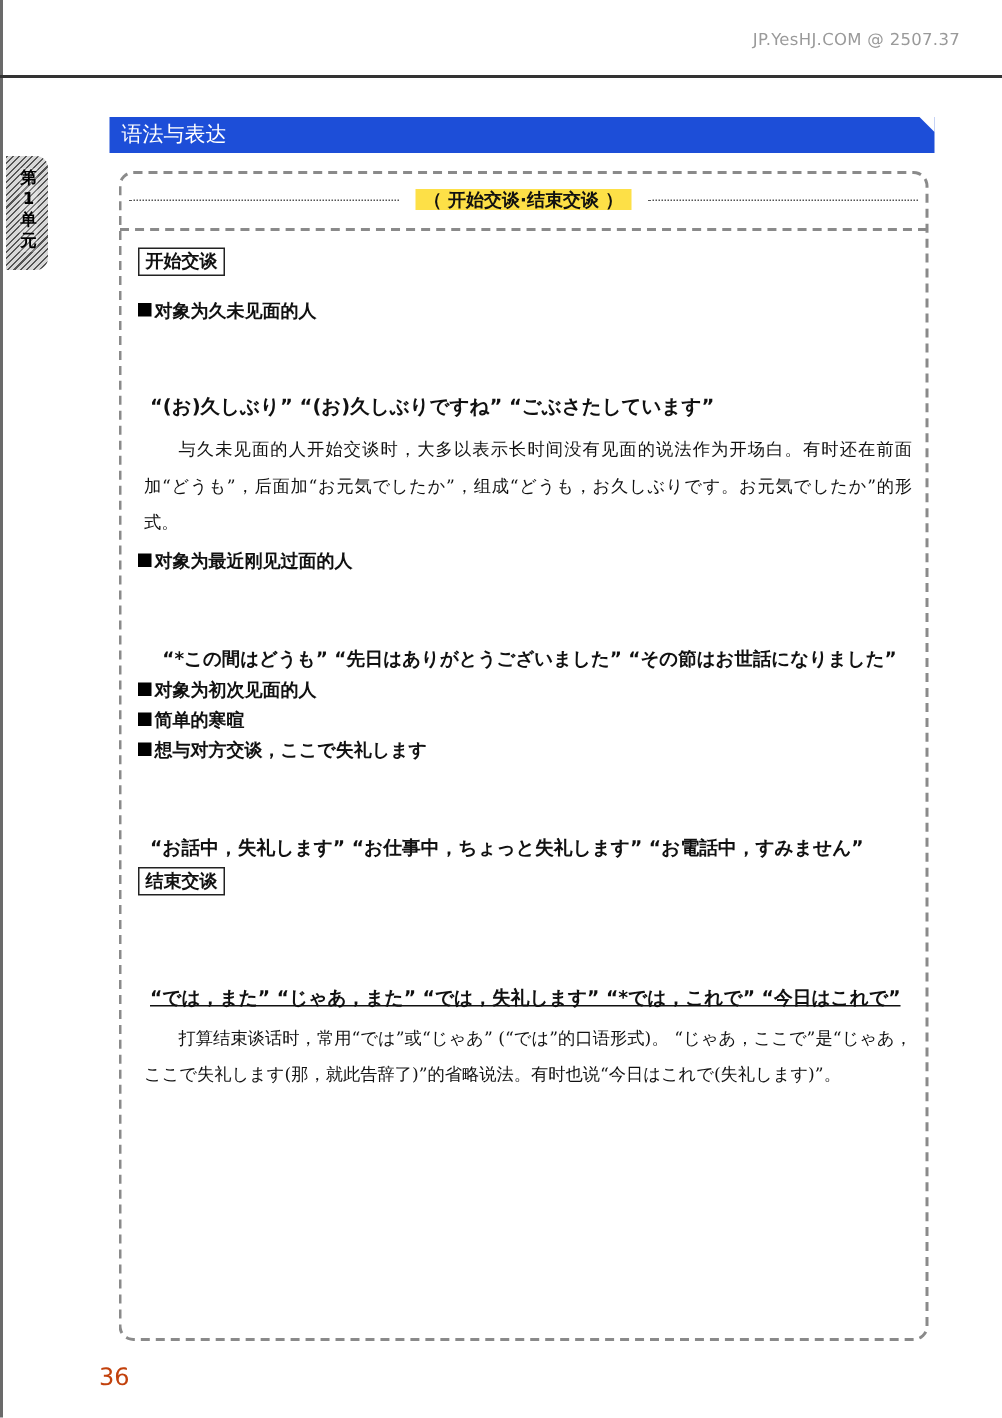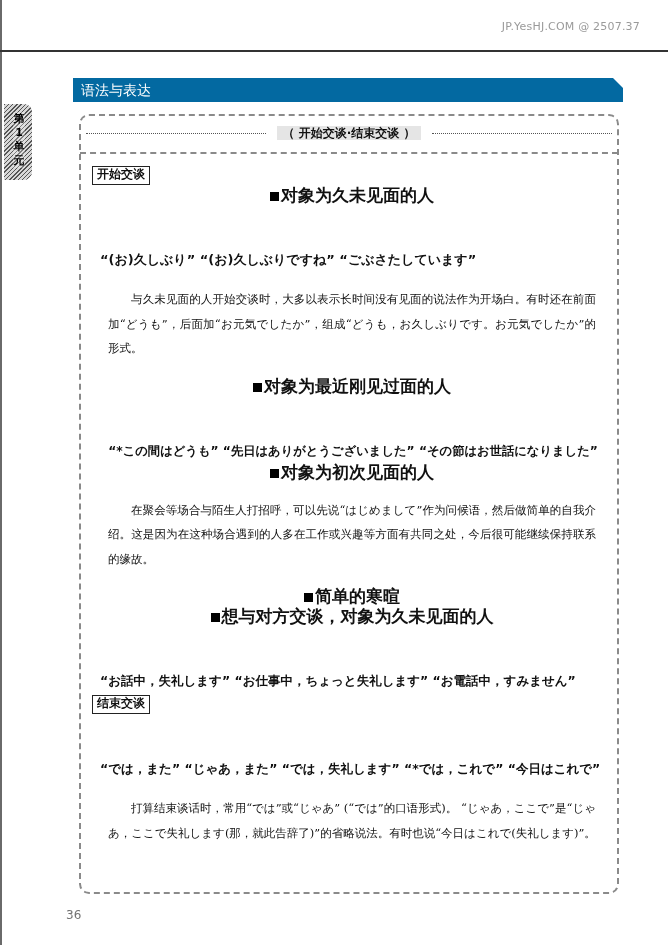--- a/index.html
+++ b/index.html
@@ -17,63 +17,63 @@
   .unit-tab {
     position:absolute; left:4px; top:104px; width:28px; height:76px; border-radius:0 8px 8px 0;
     background:repeating-linear-gradient(135deg,#555 0 1px,#d8d8d8 1px 3px);
   }
   .unit-tab span {
     position:absolute; left:9px; top:8px; width:12px; font-family:"DejaVu Sans", sans-serif;
     font-weight:bold; font-size:11px; line-height:14px; color:#000; text-align:center;
     background:rgba(255,255,255,0.25);
   }
   .section-bar {
-    position:absolute; left:73px; top:78px; width:550px; height:24px; background:#0369a1;
+    position:absolute; left:73px; top:78px; width:550px; height:24px; background:#1d4ed8;
     color:#fff; font-family:"DejaVu Sans", sans-serif; font-size:14px; line-height:24px;
     padding-left:8px; box-sizing:border-box;
   }
   .section-bar .fold {
     position:absolute; right:0; top:0; width:0; height:0;
     border-top:10px solid #fff; border-left:10px solid transparent;
   }
   .box {
     position:absolute; left:79px; top:114px; width:540px; height:780px;
     border:2px dashed #8a8a8a; border-radius:10px; box-sizing:border-box;
   }
   .box-title-row {
     position:absolute; left:80px; top:124px; width:538px; height:18px;
     font-family:"DejaVu Sans", sans-serif; font-size:12px; font-weight:bold;
     text-align:center; line-height:18px;
   }
   .box-title-row .dots { position:absolute; top:9px; height:0; border-top:1px dotted #555; }
   .box-title-row .dots.l { left:6px; width:180px; }
   .box-title-row .dots.r { right:6px; width:180px; }
-  .box-title-row .t { background:#e5e5e5; padding:0 6px; position:relative; }
+  .box-title-row .t { background:#fde047; padding:0 6px; position:relative; }
   .box-title-sep { position:absolute; left:80px; top:152px; width:538px; border-top:2px dashed #8a8a8a; }
 
   .content { position:absolute; left:92px; top:163px; width:520px; }
   .tag {
-    display:inline-block; border:1px solid #222; padding:0 4px; font-family:Liberation Mono, monospace;
-    font-weight:bold; font-size:12px; line-height:17px; margin-bottom:0;
+    display:inline-block; border:1px solid #222; padding:0 4px; font-family:Liberation Serif, serif;
+    font-weight:bold; font-size:12px; line-height:17px; margin-bottom:13px;
   }
   .heading {
-    font-family:"DejaVu Sans", sans-serif; font-weight:bold; font-size:17px;
-    line-height:19px; margin:1px 0;text-align:center;
+    font-family:"DejaVu Sans", sans-serif; font-weight:bold; font-size:12px;
+    line-height:19px; margin:1px 0;
   }
   .heading .sq { display:inline-block; width:9px; height:9px; background:#000; margin-right:2px; vertical-align:0; }
   .phrase {
     font-family:"DejaVu Sans", sans-serif; font-weight:bold; font-size:13px;
     line-height:22px; padding-left:8px; padding-top:4px; white-space:nowrap;margin-top:40px;
   }
   .para {
-    font-size:11.5px; line-height:24.5px; text-indent:2em; text-align:justify; margin:16px;
+    font-size:11.5px; line-height:24.5px; text-indent:2em; text-align:justify; margin:4px;
   }
   .page-num {
     position:absolute; left:66px; top:908px; font-family:"DejaVu Sans", sans-serif;
-    font-size:12px; color:#737373;
+    font-size:16px; color:#c2410c;
   }
 </style>
 </head>
 <body>
 
 <div class="left-edge"></div>
 <div class="watermark">JP.YesHJ.COM @ 2507.37</div>
 <div class="top-rule"></div>
 
 <div class="unit-tab">
@@ -103,26 +103,25 @@
   <div class="tag">开始交谈</div>
 
   <div class="heading"><span class="sq"></span><span>对象为久未见面的人</span></div>
   <div class="phrase">“(お)久しぶり” “(お)久しぶりですね” “ごぶさたしています”</div>
   <p class="para">与久未见面的人开始交谈时，大多以表示长时间没有见面的说法作为开场白。有时还在前面加“どうも”，后面加“お元気でしたか”，组成“どうも，お久しぶりです。お元気でしたか”的形式。</p>
 
   <div class="heading"><span class="sq"></span><span>对象为最近刚见过面的人</span></div>
   <div class="phrase" style="font-size:12.3px;padding-left:2px;text-align:center;">“*この間はどうも” “先日はありがとうございました” “その節はお世話になりました”</div>
 
   <div class="heading"><span class="sq"></span><span>对象为初次见面的人</span></div>
-  <p class="para">在聚会等场合与陌生人打招呼，可以先说“はじめまして”作为问候语，然后做简单的自我介绍。这是因为在这种场合遇到的人多在工作或兴趣等方面有共同之处，今后很可能继续保持联系的缘故。</p>
 
   <div class="heading"><span class="sq"></span><span>简单的寒暄</span></div>
 
-  <div class="heading"><span class="sq"></span><span>想与对方交谈，对象为久未见面的人</span></div>
+  <div class="heading"><span class="sq"></span><span>想与对方交谈，ここで失礼します</span></div>
   <div class="phrase" style="font-size:12.5px;">“お話中，失礼します” “お仕事中，ちょっと失礼します” “お電話中，すみません”</div>
 
   
   <div class="tag">结束交谈</div>
-  <div class="phrase" style="font-size:12.5px;">“では，また” “じゃあ，また” “では，失礼します” “*では，これで” “今日はこれで”</div>
+  <div class="phrase" style="font-size:12.5px;text-decoration:underline;">“では，また” “じゃあ，また” “では，失礼します” “*では，これで” “今日はこれで”</div>
   <p class="para">打算结束谈话时，常用“では”或“じゃあ” (“では”的口语形式)。 “じゃあ，ここで”是“じゃあ，ここで失礼します(那，就此告辞了)”的省略说法。有时也说“今日はこれで(失礼します)”。</p>
 </div>
 
 <div class="page-num">36</div>
 
 </body></html>

